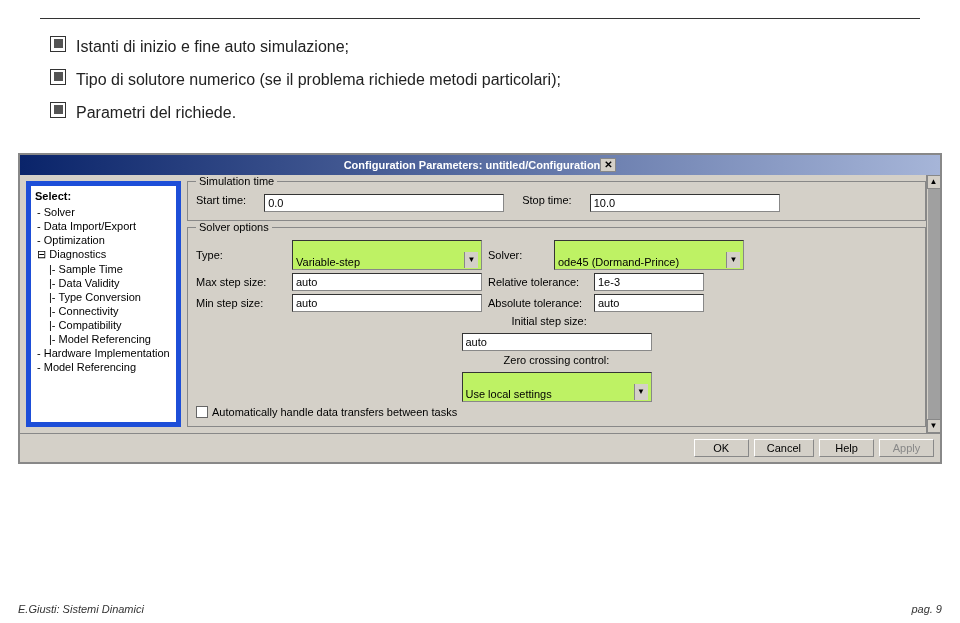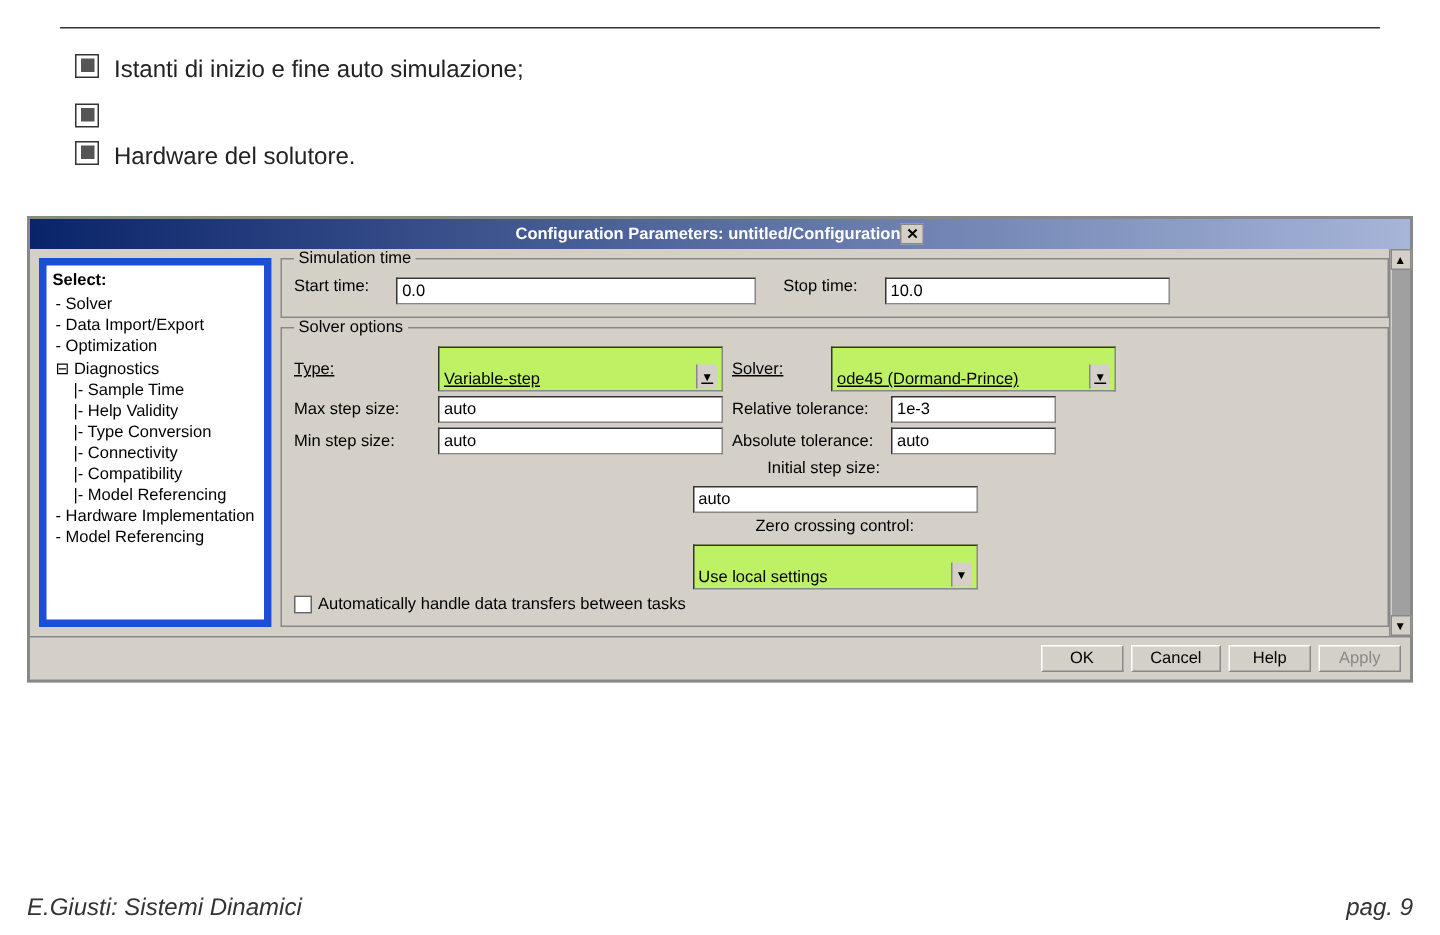--- a/index.html
+++ b/index.html
@@ -301,42 +301,43 @@
 
     
     .slide-footer {
       position: absolute;
       bottom: 8px;
       left: 0;
       right: 0;
       display: flex;
       justify-content: space-between;
       padding: 0 18px;
-      font-size: 16px;
+      font-size: 11px;
       color: #333;
       font-style: italic;
     }
   </style>
 </head>
 <body>
 
 <div class="slide-content">
   <hr class="slide-divider">
 
   <div class="slide-body">
     <div class="bullet-item">
       <span class="bullet-checkbox"></span>
       <span>Istanti di inizio e fine auto simulazione;</span>
     </div>
     <div class="bullet-item">
       <span class="bullet-checkbox"></span>
+      <span>Tipo di solutore numerico (se il problema richiede metodi particolari);</span>
     </div>
     <div class="bullet-item">
       <span class="bullet-checkbox"></span>
-      <span>Hardware del solutore.</span>
+      <span>Parametri del richiede.</span>
     </div>
   </div>
 </div>
 
 <div class="dialog-wrapper">
   <div class="dialog-window">
 
     <div class="dialog-titlebar">
       <span class="dialog-title-text">Configuration Parameters: untitled/Configuration</span>
       <div class="dialog-close-btn">✕</div>
@@ -345,21 +346,21 @@
     <div style="display:flex; flex-direction:row;">
       <div class="dialog-body" style="flex:1; padding-right:0;">
 
         <div class="tree-panel">
           <div class="tree-label">Select:</div>
           <div class="tree-item tree-item-l1">- Solver</div>
           <div class="tree-item tree-item-l1">- Data Import/Export</div>
           <div class="tree-item tree-item-l1">- Optimization</div>
           <div class="tree-item tree-item-l1">⊟ Diagnostics</div>
           <div class="tree-item tree-item-l2">|- Sample Time</div>
-          <div class="tree-item tree-item-l2">|- Help Validity</div>
+          <div class="tree-item tree-item-l2">|- Data Validity</div>
           <div class="tree-item tree-item-l2">|- Type Conversion</div>
           <div class="tree-item tree-item-l2">|- Connectivity</div>
           <div class="tree-item tree-item-l2">|- Compatibility</div>
           <div class="tree-item tree-item-l2">|- Model Referencing</div>
           <div class="tree-item tree-item-l1">- Hardware Implementation</div>
           <div class="tree-item tree-item-l1">- Model Referencing</div>
         </div>
 
         <div class="right-panel" style="flex:1;">
 
@@ -369,21 +370,21 @@
               <span class="field-label">Start time:</span>
               <input type="text" class="text-input input-wide" value="0.0" style="">
               <span class="field-label">Stop time:</span>
               <input type="text" class="text-input input-med" value="10.0" style="">
             </div>
           </div>
 
           <div class="group-box">
             <span class="group-box-title">Solver options</span>
 
-            <div style="display:flex; align-items:center; gap:6px; margin-top:4px;text-decoration:underline;">
+            <div style="display:flex; align-items:center; gap:6px; margin-top:4px;">
               <span class="field-label" style="width:90px;">Type:</span>
               <div class="combo-box" style="width:190px;">
                 <span class="combo-text">Variable-step</span>
                 <div class="combo-arrow">▼</div>
               </div>
               <span class="field-label" style="width:60px;">Solver:</span>
               <div class="combo-box" style="width:190px;">
                 <span class="combo-text">ode45 (Dormand-Prince)</span>
                 <div class="combo-arrow">▼</div>
               </div>

